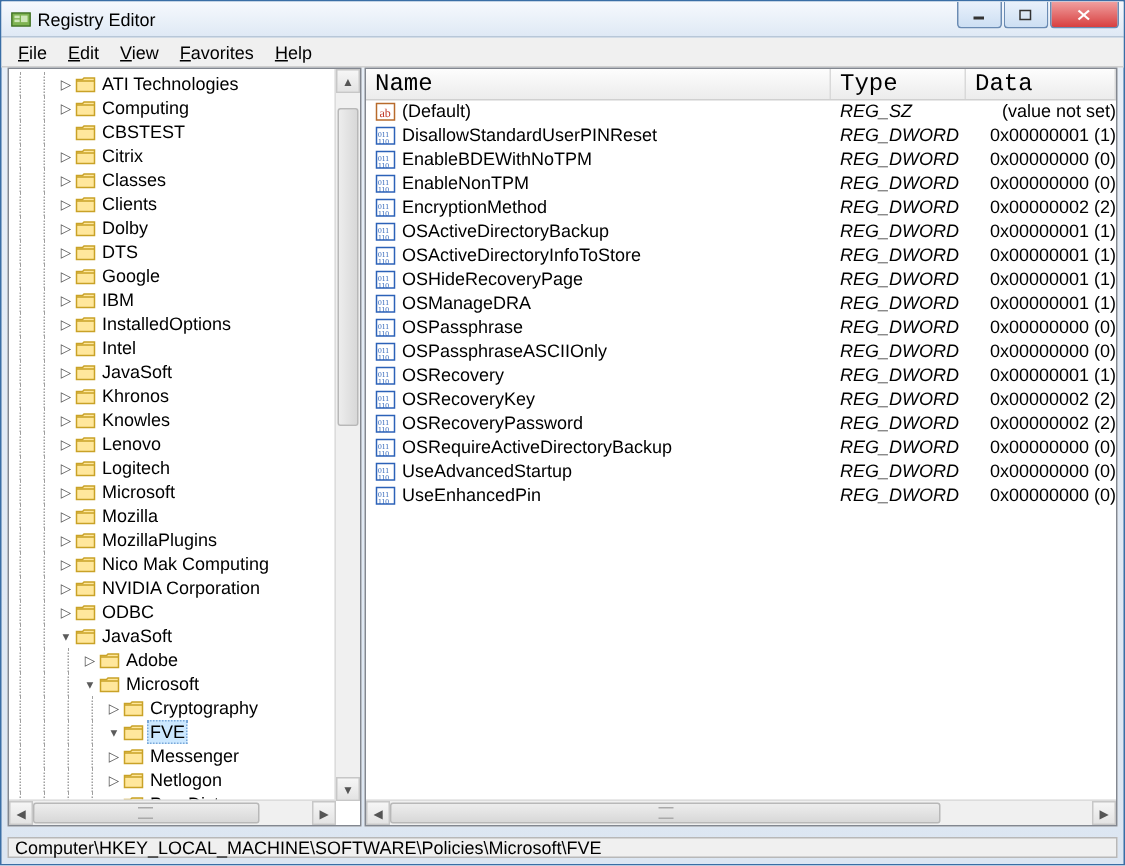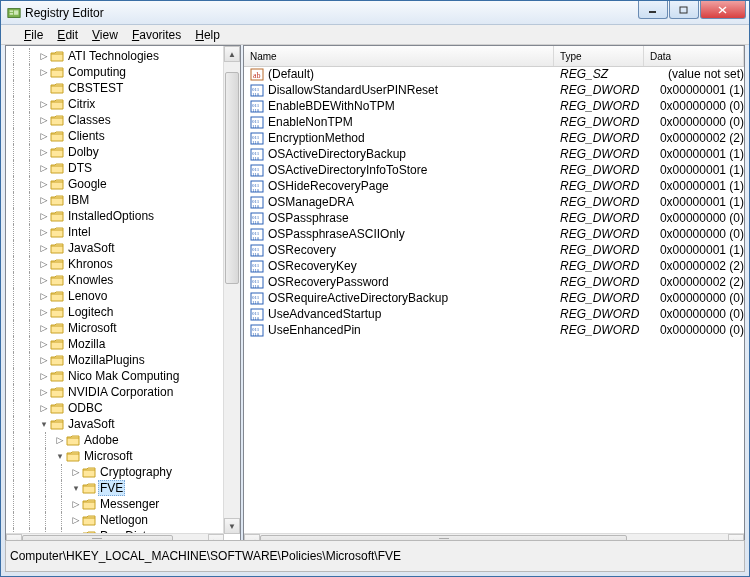--- a/index.html
+++ b/index.html
@@ -64,21 +64,21 @@
     background: linear-gradient(#f0a0a0, #d84040);
     color: #fff;
   }
   
   .menubar {
     height: 19px;
     background: #f0f0f0;
     border-bottom: 1px solid #d0d0d0;
     display: flex;
     align-items: center;
-    padding-left: 16px;
+    padding-left: 4px;
   }
   .menubar .menuitem {
     padding: 1px 7px;
     cursor: default;
     color: #000;
   }
   
   .workarea {
     position: absolute;
     top: 44px;
@@ -159,22 +159,23 @@
     background: linear-gradient(#fdfdfd, #ececec);
     border-bottom: 1px solid #d0d0d0;
     display: flex;
   }
   .lv-head .col {
     height: 100%;
     border-right: 1px solid #d9d9d9;
     padding-left: 6px;
     display: flex;
     align-items: center;
-    font-size: 10px;
+    font-size: 16px;
     box-sizing: border-box;
+    font-family: Liberation Mono, monospace;
   }
   .col.name { width: 310px; }
   .col.type { width: 90px; text-align: right; }
   .col.data { flex: 1; }
   .lv-body {
     position: absolute;
     top: 20px;
     left: 0;
     right: 0;
     bottom: 16px;
@@ -276,21 +277,21 @@
     border-radius: 2px;
   }
   .pane.left .tree { right: 16px; } 
   .pane.left .hscroll { right: 16px; }
   
   .statusbar {
     position: absolute;
     left: 4px;
     right: 4px;
     bottom: 4px;
-    height: 32px;
+    height: 14px;
     background: #f0f0f0;
     border: 1px solid #b8b8b8;
     box-sizing: border-box;
     display: flex;
     align-items: center;
     padding-left: 4px;
     font-size: 12px;
   }
 </style>
 </head>

